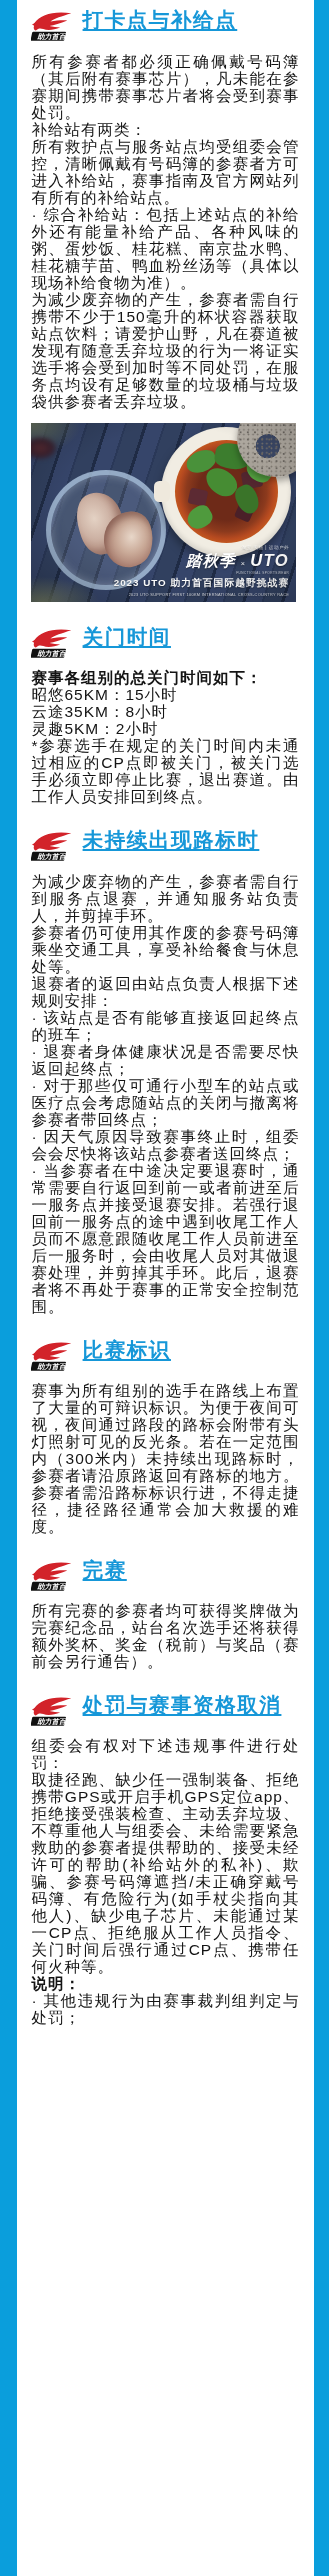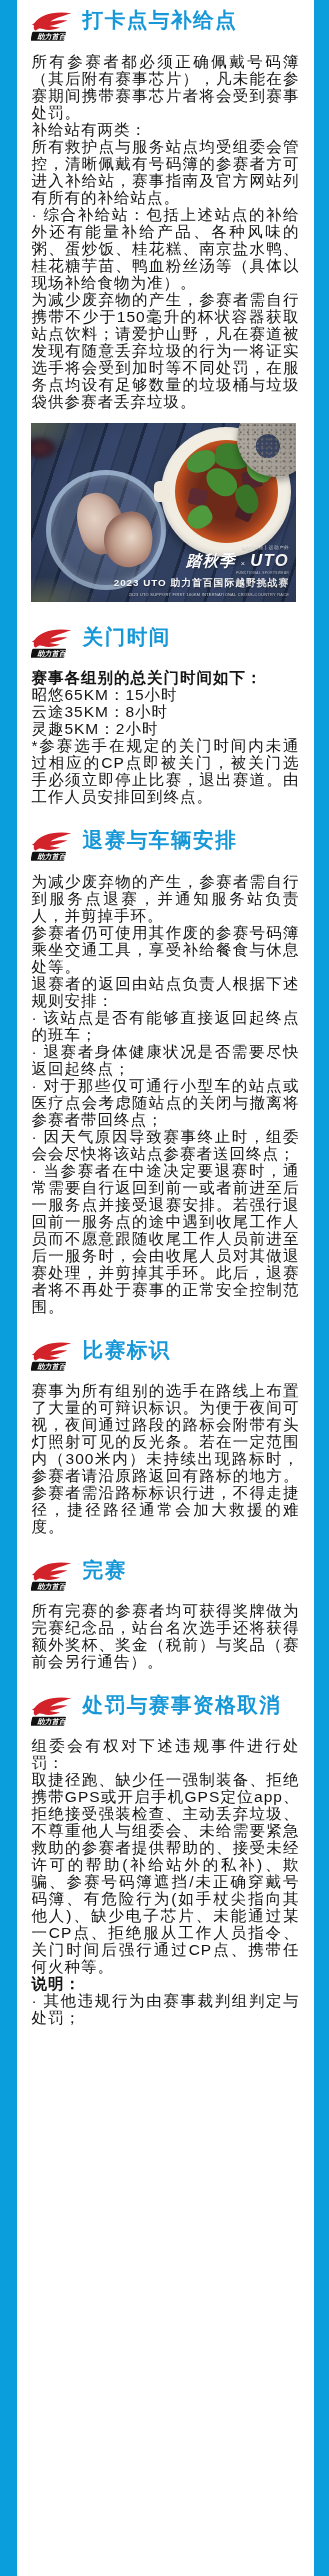--- a/index.html
+++ b/index.html
@@ -17,21 +17,21 @@
     background:#ffffff;
     padding:0 14.4px;
     overflow:hidden;
   }
   .section{margin-top:24px;}
   .section.first{margin-top:9.3px;}
   .sec-head{display:flex;align-items:flex-start;gap:8.2px;margin-bottom:10.3px;}
   .logo{width:43px;height:33px;flex:0 0 auto;}
   .sec-title{
     font-size:20.6px;font-weight:bold;color:#1697d8;
-    letter-spacing:1.5px;line-height:1.1;
+    letter-spacing:1.5px;line-height:1.1;text-decoration:underline;
   }
   .para,.bullet,.cutoff{
     font-size:15.5px;line-height:17px;color:#141414;
     letter-spacing:1px;text-align:justify;word-break:break-all;
     margin:0;
   }
   .bold{font-weight:bold;}
   .note{margin:0;}
   
   .photo{
@@ -204,21 +204,21 @@
   <div class="section">
     <div class="sec-head">
       <svg class="logo" viewBox="0 0 84 64">
         <path fill="#d2232a" d="M6 28 C20 10 42 4 79 8 C59 14 47 18 38 24 C50 22 62 21 71 22 C57 28 45 31 36 33 C43 35 51 35 57 36 C45 41 32 42 24 39 C18 37 13 38 11 41 C7 44 4 37 6 33 Z"></path>
         <path fill="#d2232a" d="M2 30 L11 25 L9 34 Z"></path>
         <g transform="skewX(-12)">
             <rect x="12" y="44" width="66" height="18" rx="2" fill="#111"></rect>
           </g>
         <text x="40" y="58" text-anchor="middle" font-size="14" font-weight="bold" font-style="italic" fill="#ffffff">助力首百</text>
       </svg>
-      <div class="sec-title">退赛与车辆安排</div>
+      <div class="sec-title">未持续出现路标时</div>
     </div>
     <p class="para">为减少废弃物的产生，参赛者需自行到服务点退赛，并通知服务站负责人，并剪掉手环。</p>
     <p class="para">参赛者仍可使用其作废的参赛号码簿乘坐交通工具，享受补给餐食与休息处等。</p>
     <p class="para">退赛者的返回由站点负责人根据下述规则安排：</p>
     <p class="bullet">· 该站点是否有能够直接返回起终点的班车；</p>
     <p class="bullet">· 退赛者身体健康状况是否需要尽快返回起终点；</p>
     <p class="bullet">· 对于那些仅可通行小型车的站点或医疗点会考虑随站点的关闭与撤离将参赛者带回终点；</p>
     <p class="bullet">· 因天气原因导致赛事终止时，组委会会尽快将该站点参赛者送回终点；</p>
     <p class="bullet">· 当参赛者在中途决定要退赛时，通常需要自行返回到前一或者前进至后一服务点并接受退赛安排。若强行退回前一服务点的途中遇到收尾工作人员而不愿意跟随收尾工作人员前进至后一服务时，会由收尾人员对其做退赛处理，并剪掉其手环。此后，退赛者将不再处于赛事的正常安全控制范围。</p>
   </div>

